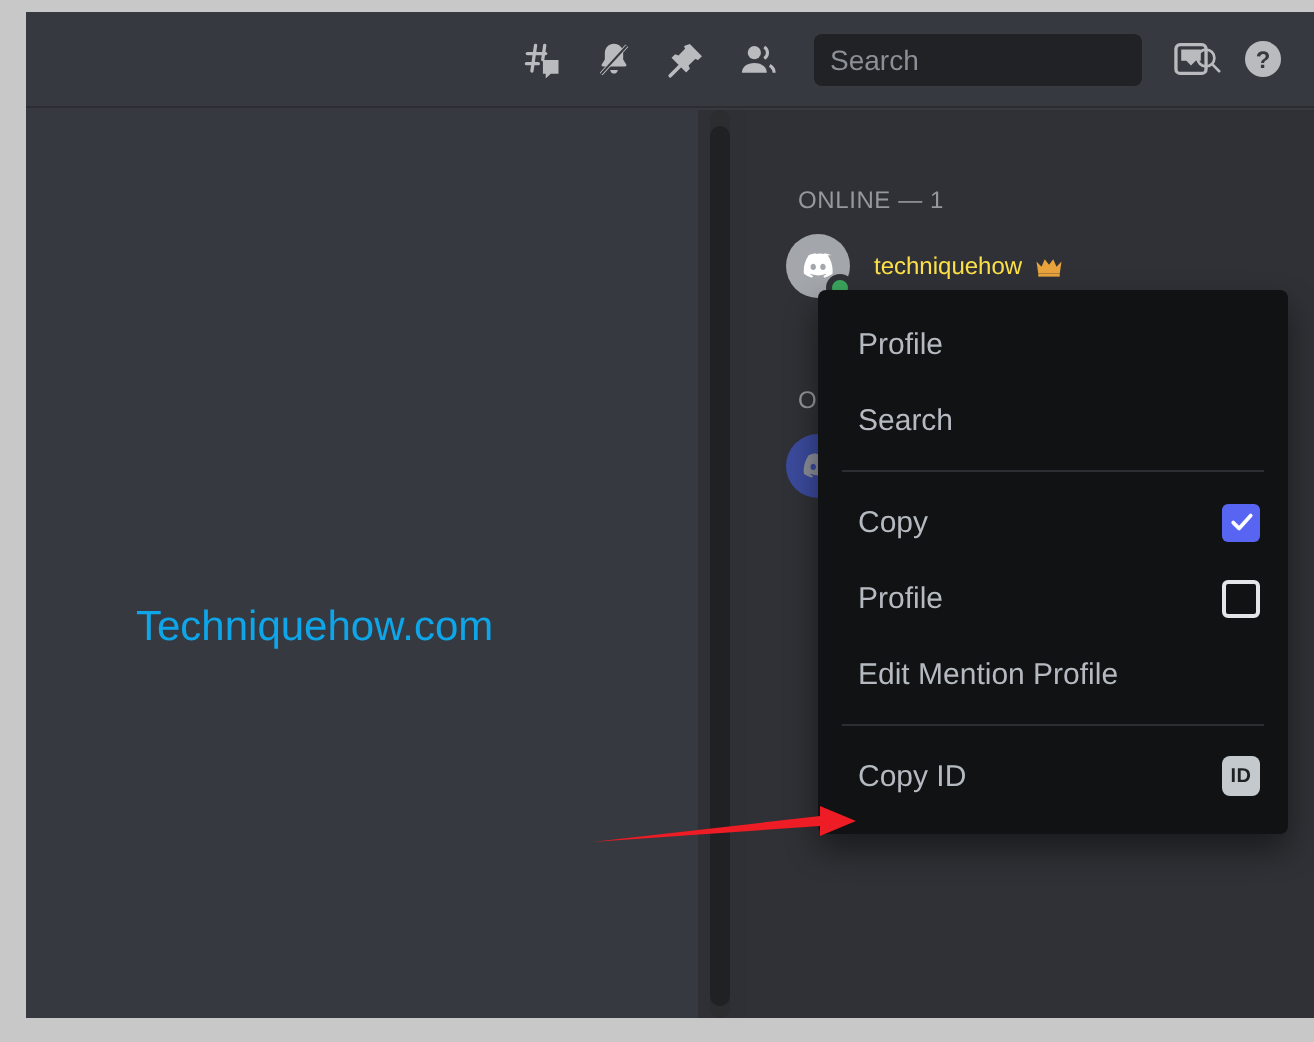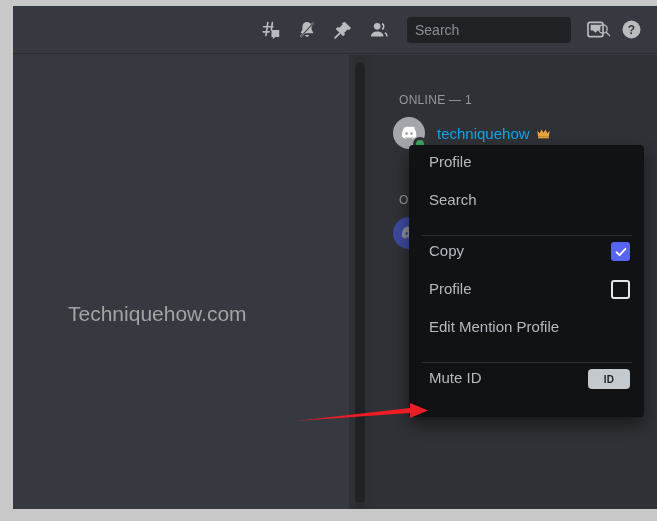--- a/index.html
+++ b/index.html
@@ -85,21 +85,21 @@
     left: 0; top: 49px;
     width: 336px;
     height: 454px;
     background: #36393f;
   }
   #watermark {
     position: absolute;
     left: 55px;
     top: 247px;
     font-size: 21px;
-    color: #a3a3a3;
+    color: #0ea5e9;
     white-space: nowrap;
     font-family: "Liberation Sans", sans-serif;
   }
 
   
   #scroll-strip {
     position: absolute;
     left: 336px; top: 49px;
     width: 24px; height: 454px;
     background: #2e3035;
@@ -163,43 +163,43 @@
   .status-dot {
     position: absolute;
     right: -2px; bottom: -2px;
     width: 14px; height: 14px;
     border-radius: 50%;
     border: 3px solid #2f3136;
   }
   .status-dot.online { background: #3ba55d; }
   .member-name {
     margin-left: 12px;
-    font-size: 15px;
-    color: #0ea5e9;
+    font-size: 12px;
+    color: #fde047;
     white-space: nowrap;
   }
   #crown-icon { margin-left: 6px; display: inline-flex; align-items: center; }
 
   
   #context-menu {
     position: absolute;
     left: 396px;
     top: 139px;
     width: 235px;
     background: #111214;
     border-radius: 4px;
     padding: 8px 0 10px 0;
     box-shadow: 0 8px 16px rgba(0,0,0,.45);
     z-index: 50;
   }
   .menu-item {
     position: relative;
     height: 38px;
     display: flex;
-    align-items: flex-start;
+    align-items: center;
     padding: 0 14px 0 20px;
     color: #b5bac1;
     font-size: 15px;
     cursor: pointer;
     white-space: nowrap;
   }
   .menu-item .label { flex: 1 1 auto; }
   .menu-sep {
     height: 1px;
     background: #2c2e33;
@@ -209,21 +209,21 @@
     width: 19px; height: 19px;
     border-radius: 3px;
     flex: 0 0 auto;
     display: flex; align-items: center; justify-content: center;
     cursor: pointer;
   }
   .cbox.on { background: #5865f2; }
   .cbox.off { border: 2px solid #e3e5e8; background: transparent; }
   .cbox svg { display: block; }
   #id-badge {
-    width: 42px; height: 20px;
+    width: 19px; height: 20px;
     border-radius: 4px;
     background: #c4c9ce;
     color: #1e2124;
     font-size: 10px;
     font-weight: bold;
     display: flex; align-items: center; justify-content: center;
     flex: 0 0 auto;
     letter-spacing: .3px;
   }
 
@@ -371,21 +371,21 @@
         <span class="cbox off"></span>
       </div>
 
       <div class="menu-item">
         <span class="label">Edit Mention Profile</span>
       </div>
 
       <div class="menu-sep"></div>
 
       <div class="menu-item">
-        <span class="label">Mute ID</span>
+        <span class="label">Copy ID</span>
         <span id="id-badge">ID</span>
       </div>
     </div>
   </div>
 
   <svg id="arrow-layer" viewBox="0 0 657 521">
     <polygon points="296,421 410,408 410,403 428,410.5 410,418 410,413" fill="#ee1c24"></polygon>
   </svg>
 </div>
 

